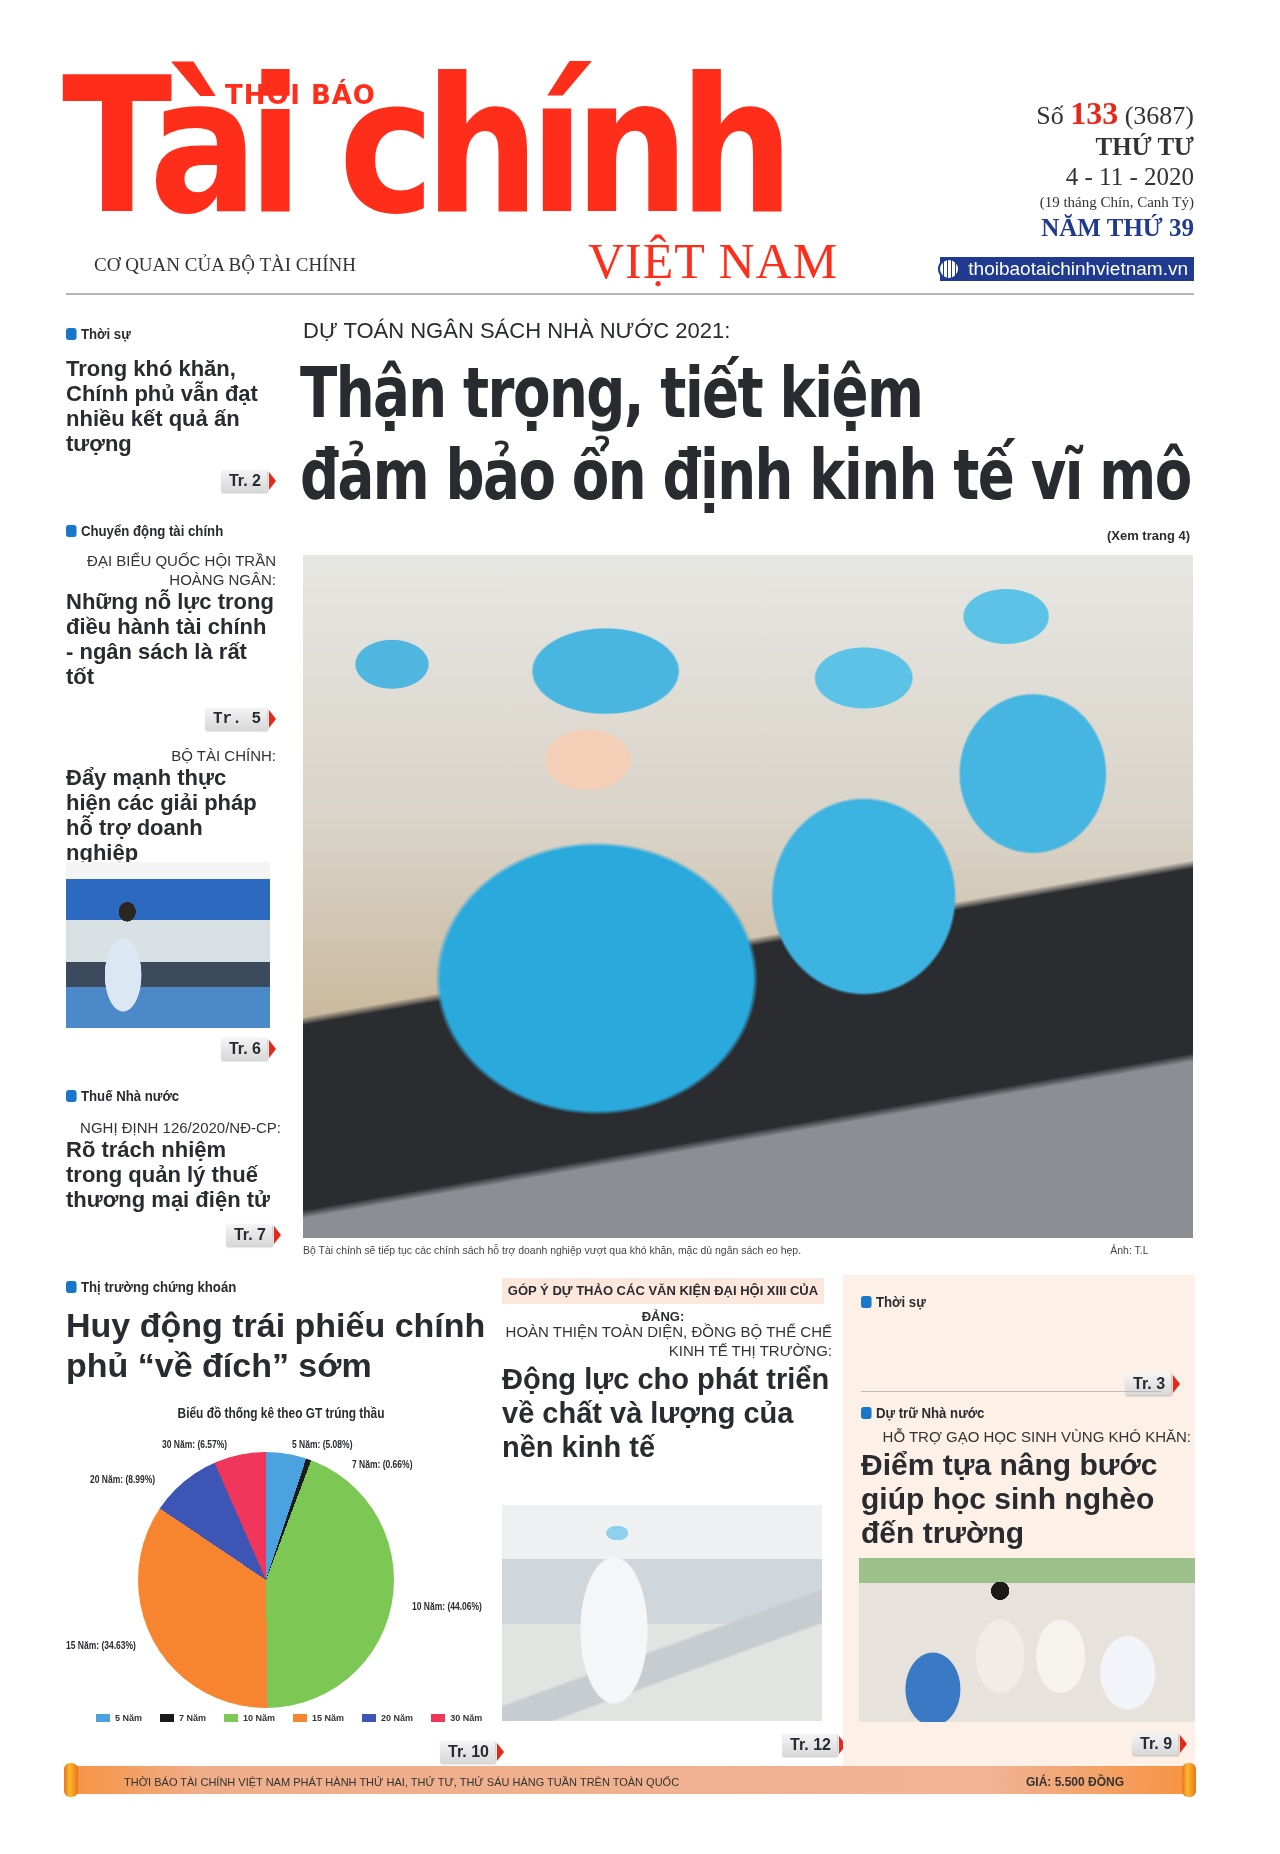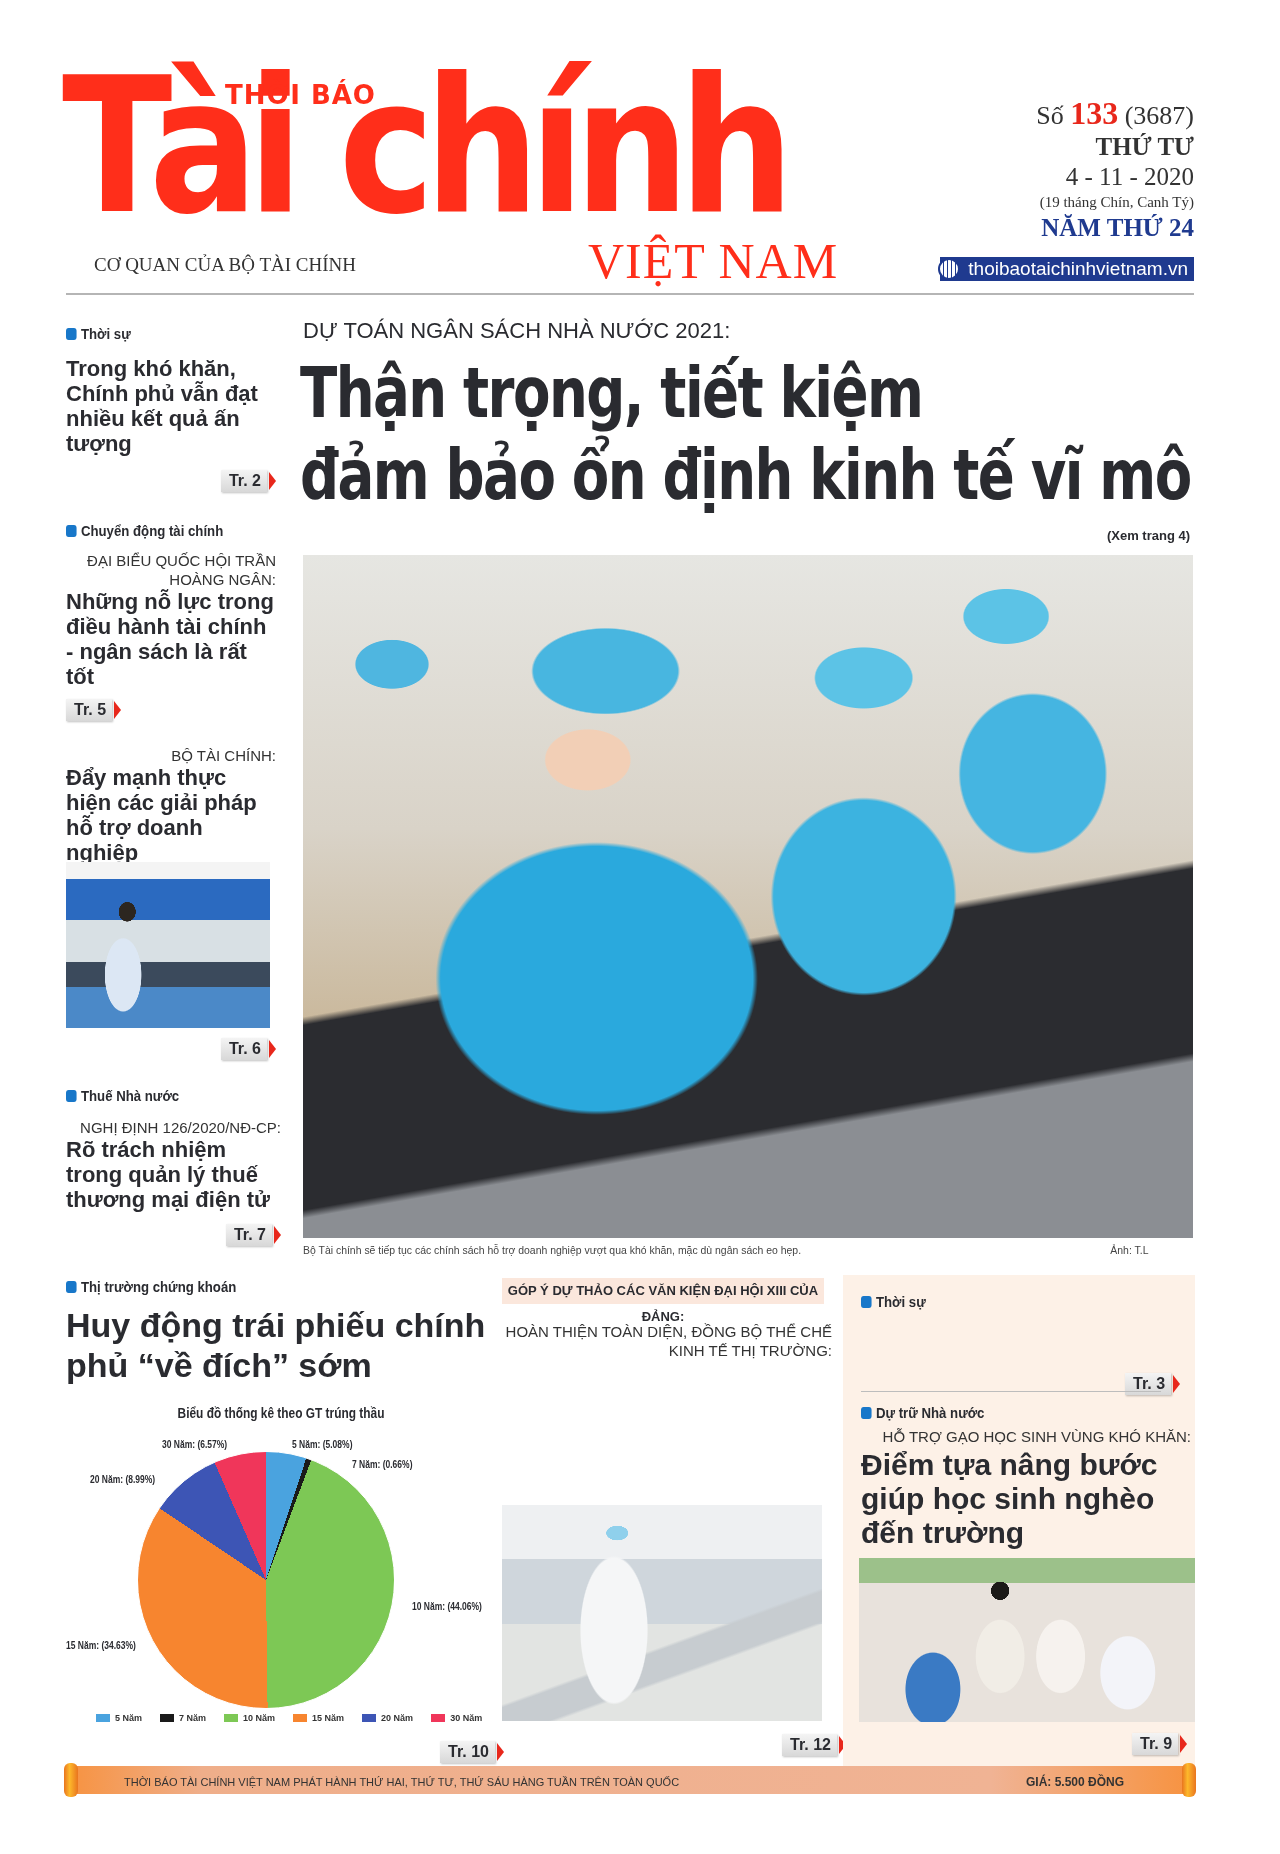--- a/index.html
+++ b/index.html
@@ -105,21 +105,21 @@
 <div class="abs logo-main">Tài chính</div>
 <div class="abs logo-top">THỜI BÁO</div>
 <div class="abs logo-sub">CƠ QUAN CỦA BỘ TÀI CHÍNH</div>
 <div class="abs logo-vn">VIỆT NAM</div>
 
 <div class="abs issue">
   <div class="l1"><span>Số</span> <span class="num">133</span> <span>(3687)</span></div>
   <div class="l2">THỨ TƯ</div>
   <div class="l3">4 - 11 - 2020</div>
   <div class="l4">(19 tháng Chín, Canh Tý)</div>
-  <div class="l5">NĂM THỨ 24</div>
+  <div class="l5">NĂM THỨ 39</div>
 </div>
 <div class="abs site">
   <span class="globe"></span>
   <span>thoibaotaichinhvietnam.vn</span>
 </div>
 <div class="abs top-rule"></div>
 
 <div class="abs" style="left:66px; top:325px; width:210px;">
   <div class="sec">
       <span class="sq"></span>
@@ -132,21 +132,21 @@
       </span></div>
 </div>
 
 <div class="abs" style="left:66px; top:522px; width:210px;">
   <div class="sec">
       <span class="sq"></span>
       <span>Chuyển động tài chính</span>
     </div>
   <div class="kicker" style="margin-top:12px;">ĐẠI BIỂU QUỐC HỘI TRẦN HOÀNG NGÂN:</div>
   <div class="hl">Những nỗ lực trong điều hành tài chính - ngân sách là rất tốt</div>
-  <div style="margin-top:10px;"><span class="tr">
+  <div style="text-align:right; margin-top:19px;font-family:Liberation Mono, monospace;"><span class="tr">
         <span class="box">Tr. 5</span>
         <span class="chev"></span>
       </span></div>
 </div>
 
 <div class="abs" style="left:66px; top:746px; width:210px;">
   <div class="kicker">BỘ TÀI CHÍNH:</div>
   <div class="hl">Đẩy mạnh thực hiện các giải pháp hỗ trợ doanh nghiệp</div>
 </div>
 <div class="photo photo-left"></div>
@@ -227,20 +227,21 @@
     </div>
 </div>
 <div class="abs" style="left:440px; top:1741px;"><span class="tr">
       <span class="box">Tr. 10</span>
       <span class="chev"></span>
     </span></div>
 
 <div class="abs mid-banner">GÓP Ý DỰ THẢO CÁC VĂN KIỆN ĐẠI HỘI XIII CỦA ĐẢNG:</div>
 <div class="abs" style="left:502px; top:1322px; width:330px;">
   <div class="kicker">HOÀN THIỆN TOÀN DIỆN, ĐỒNG BỘ THỂ CHẾ KINH TẾ THỊ TRƯỜNG:</div>
+  <div class="hl" style="font-size:29px; line-height:34px; margin-top:2px;">Động lực cho phát triển về chất và lượng của nền kinh tế</div>
 </div>
 <div class="photo photo-mid"></div>
 <div class="abs" style="left:782px; top:1734px;"><span class="tr">
       <span class="box">Tr. 12</span>
       <span class="chev"></span>
     </span></div>
 
 <div class="abs right-panel"></div>
 <div class="abs" style="left:861px; top:1293px; width:320px;">
   <div class="sec">

